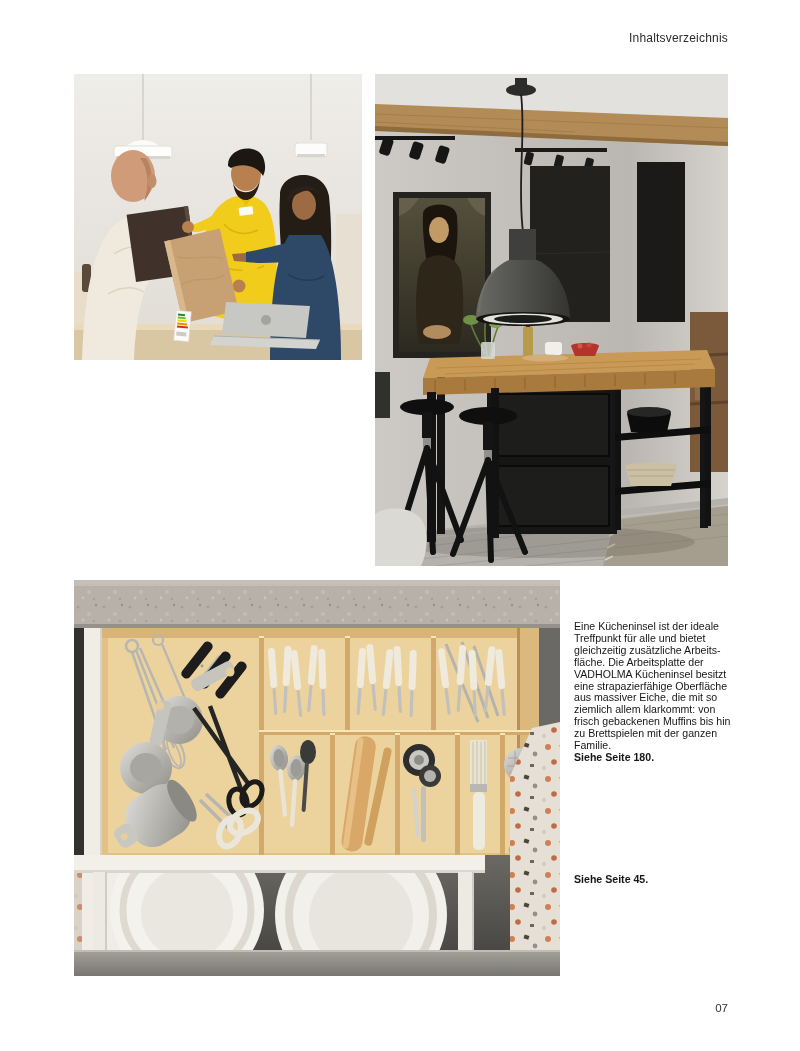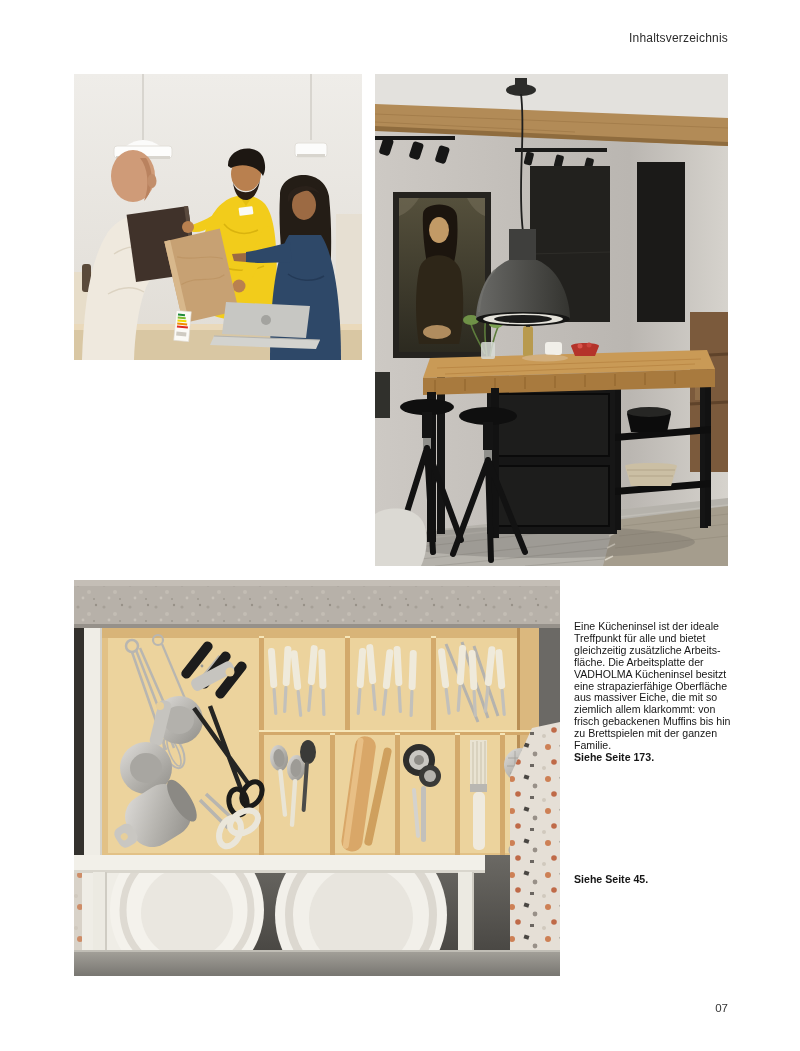--- a/index.html
+++ b/index.html
@@ -494,21 +494,21 @@
 Treffpunkt für alle und bietet
 gleichzeitig zusätzliche Arbeits-
 fläche. Die Arbeitsplatte der
 VADHOLMA Kücheninsel besitzt
 eine strapazierfähige Oberfläche
 aus massiver Eiche, die mit so
 ziemlich allem klarkommt: von
 frisch gebackenen Muffins bis hin
 zu Brettspielen mit der ganzen
 Familie.</div>
-    <div class="cap-cta">Siehe Seite 173.</div>
+    <div class="cap-cta">Siehe Seite 180.</div>
   </div>
 
   <div class="caption cap-drawers">
     <div class="cap-cta">Siehe Seite 45.</div>
   </div>
 
   <div class="pagenum">07</div>
 </div>
 
 </body></html>

